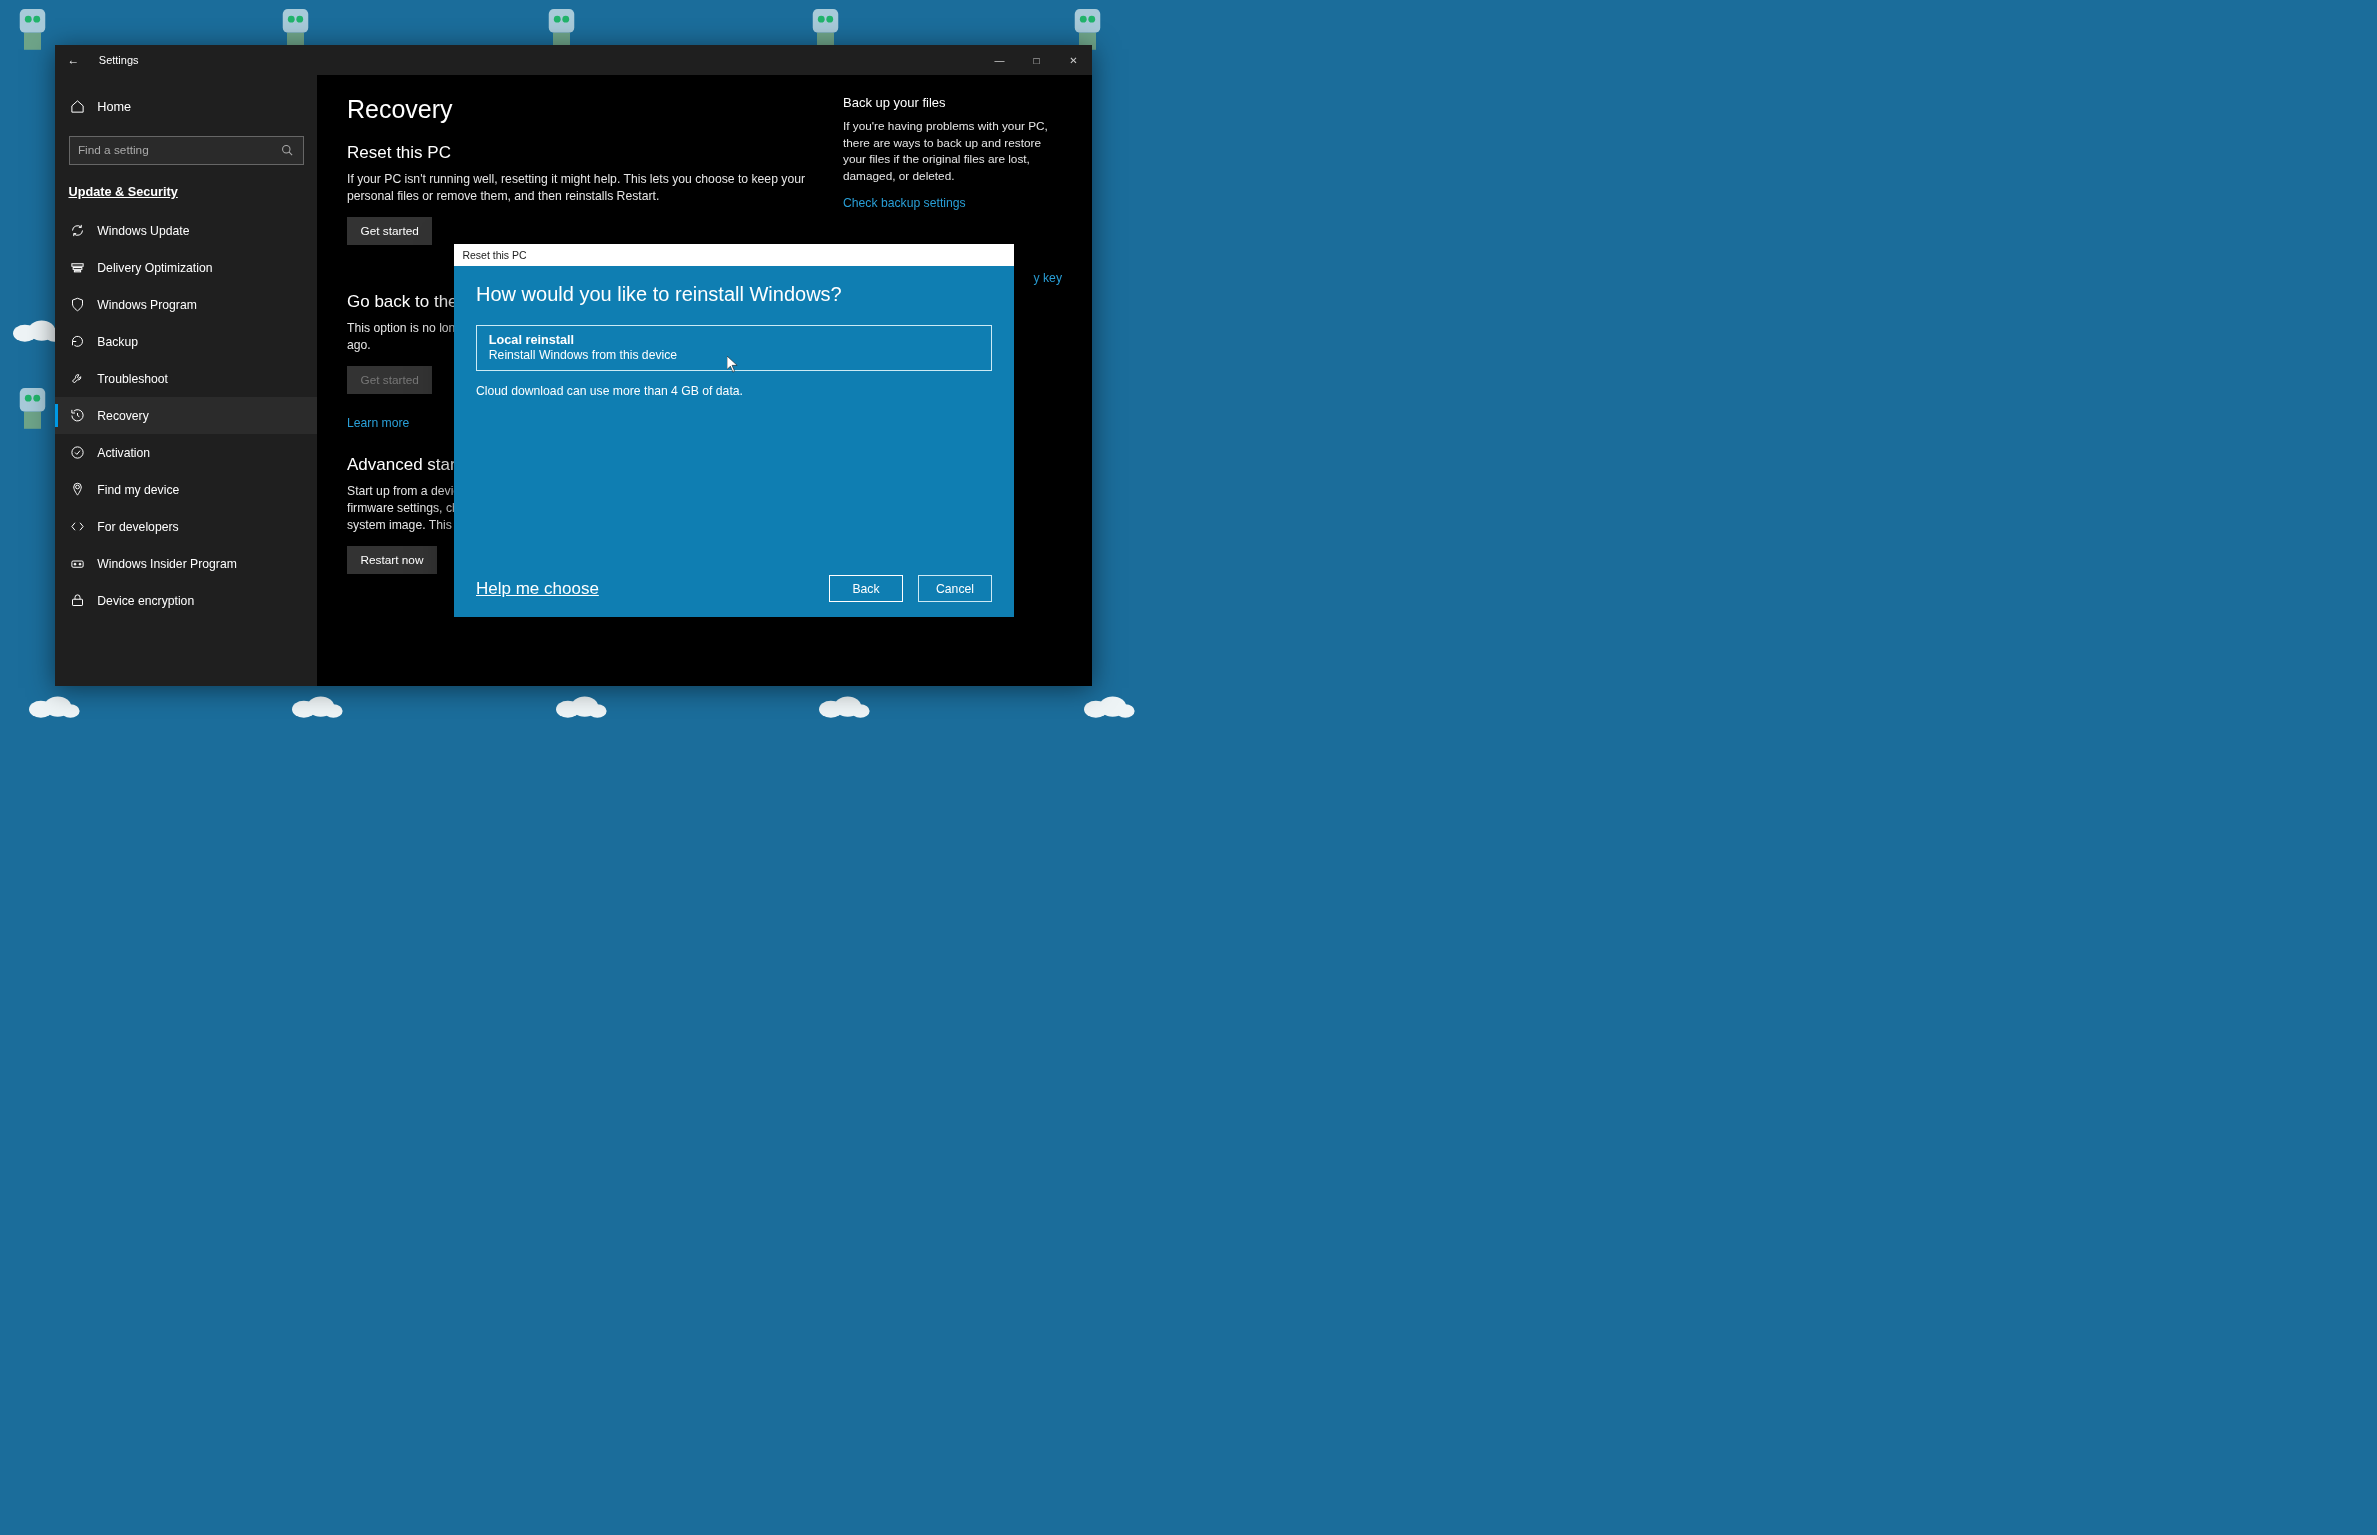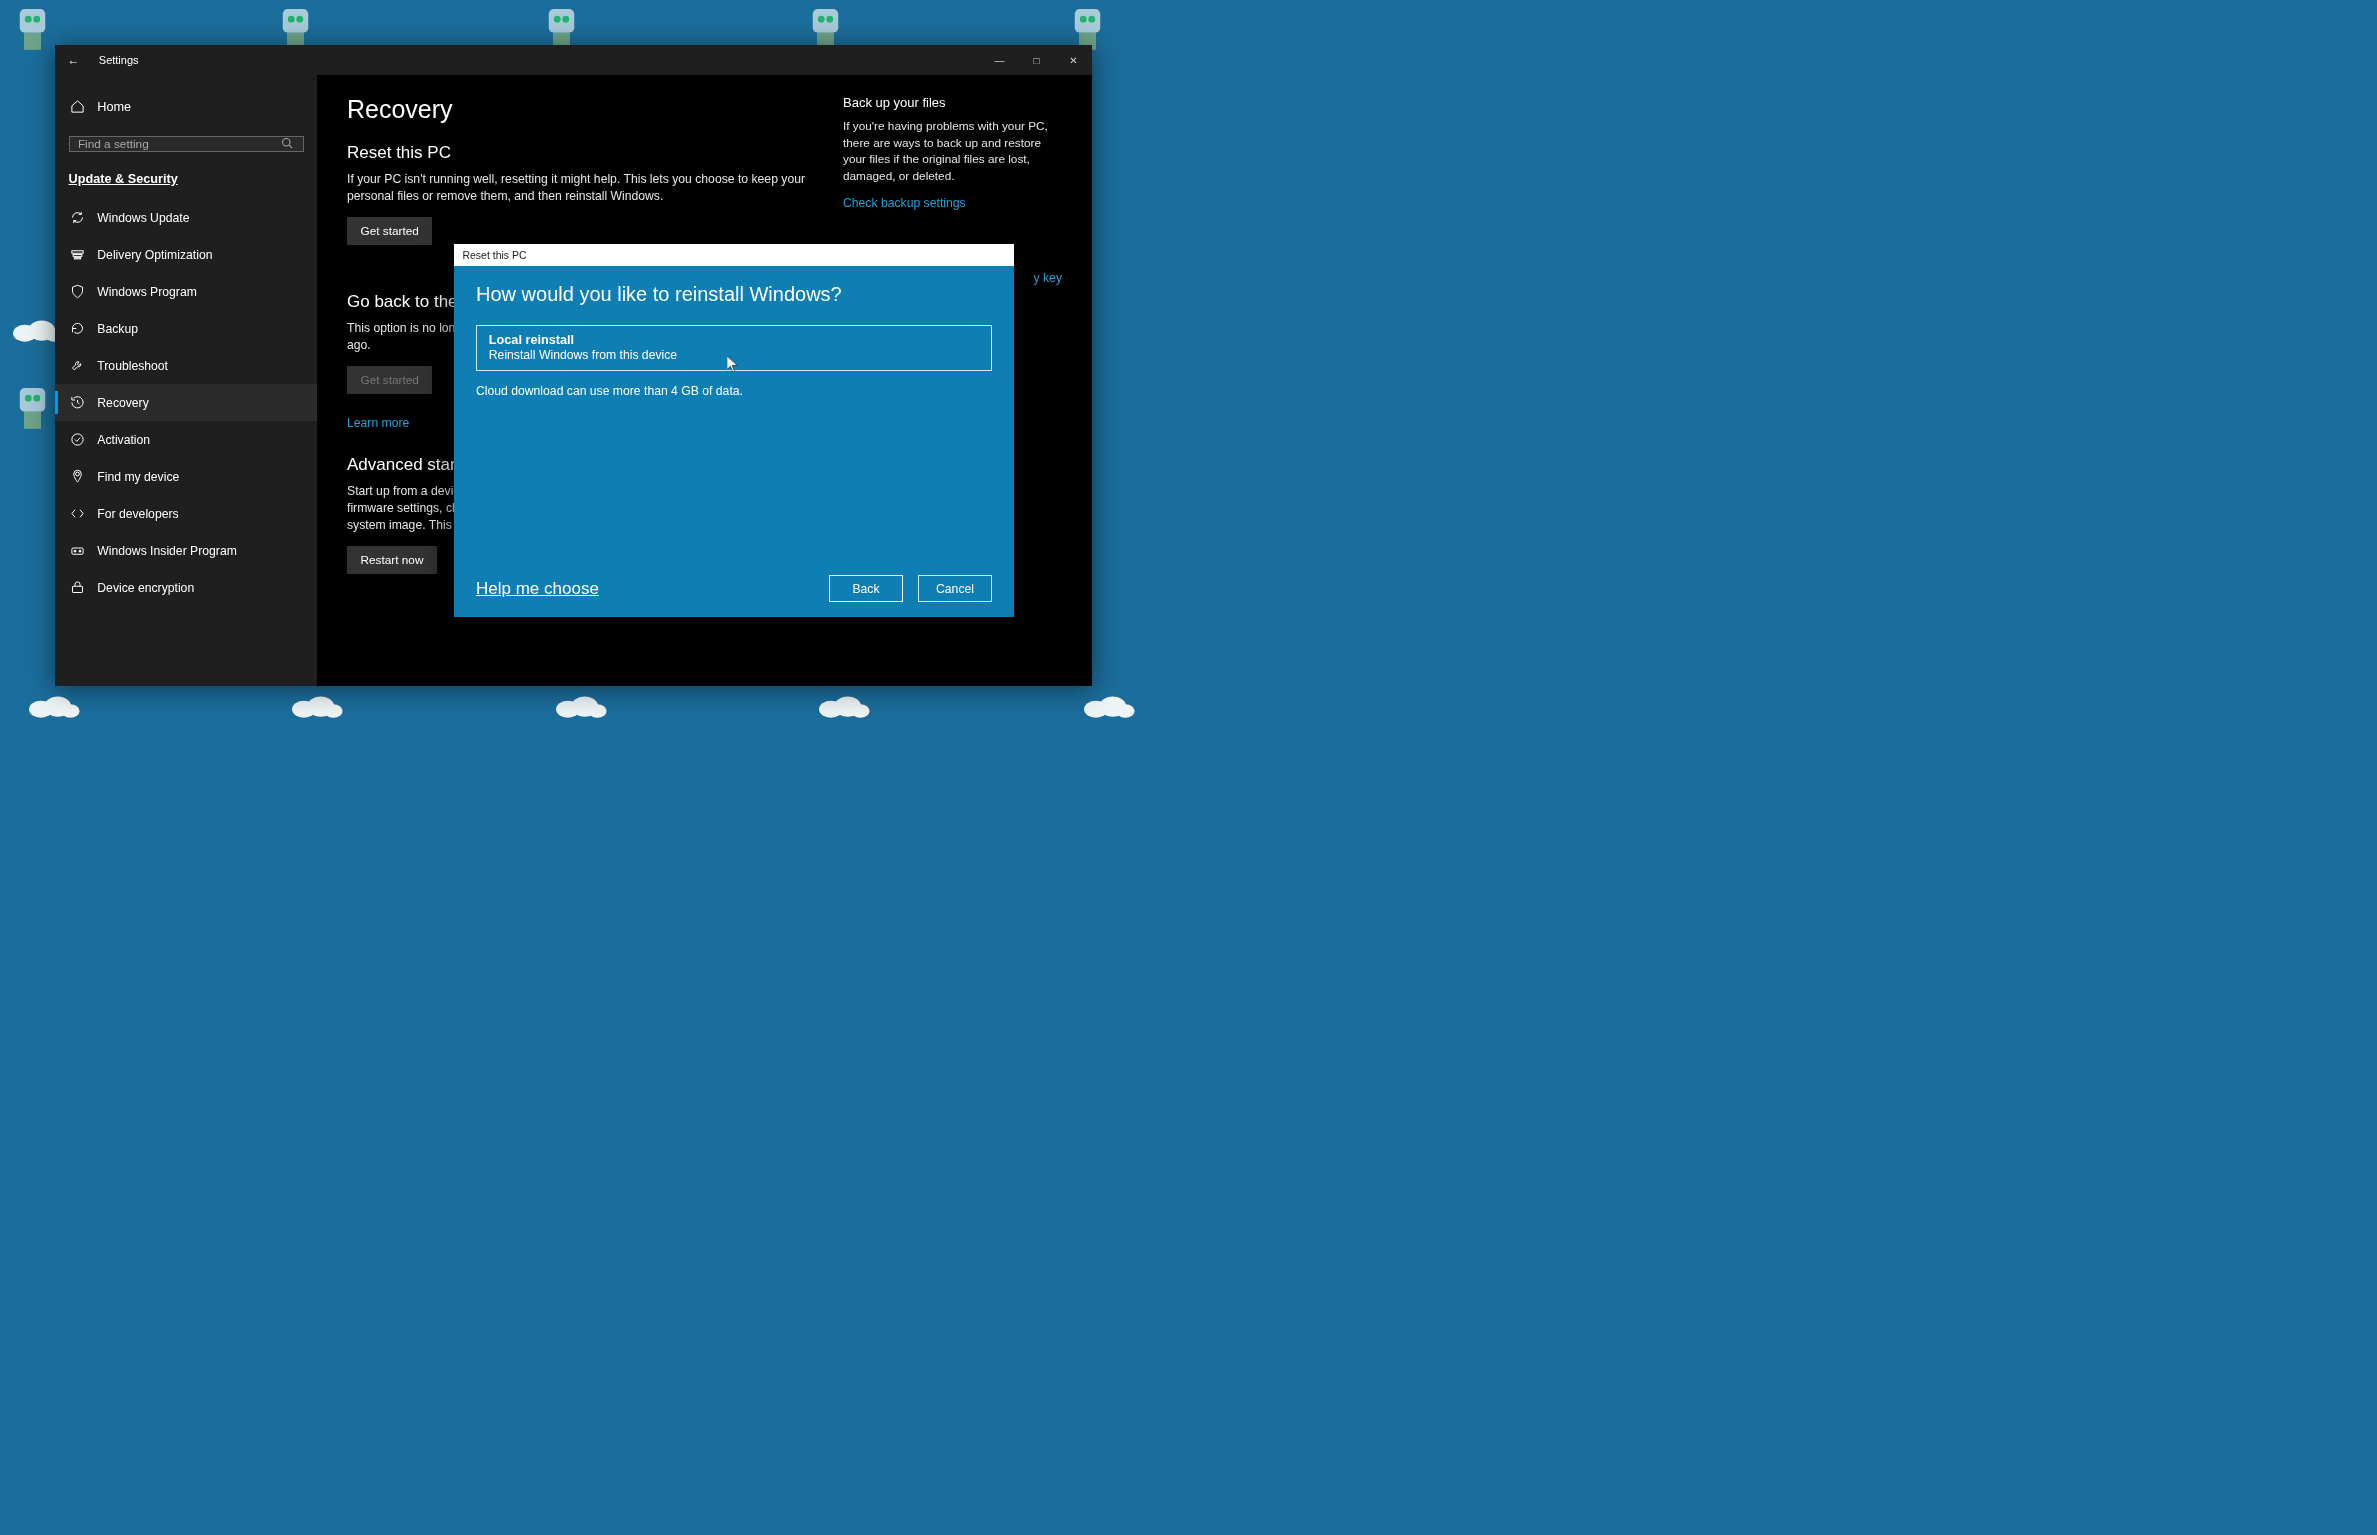--- a/index.html
+++ b/index.html
@@ -61,21 +61,21 @@
     font-size: 12.7px;
     gap: 11.8px;
   }
   .home-row .icon { width: 17px; height: 17px; display: inline-flex; align-items:center; justify-content:center;}
   .search {
     margin: 11.8px 13.5px 15px 13.5px;
     display: flex;
     align-items: center;
     border: 0.8px solid #666;
     background: #2a2a2a;
-    height: 16px;
+    height: 29px;
     padding: 0 8.4px;
     color: #aaa;
     font-size: 11.8px;
     justify-content: space-between;
   }
   .section-label {
     padding: 5px 13.5px 13.5px 13.5px;
     font-size: 12.7px;
     font-weight: 600;
     text-decoration: underline;
@@ -414,21 +414,21 @@
           </span>
         <span>Device encryption</span>
       </div>
     </div>
 
     <div class="content">
       <div class="main-col">
         <h1 class="page-title">Recovery</h1>
 
         <h2 class="section">Reset this PC</h2>
-        <p class="para">If your PC isn't running well, resetting it might help. This lets you choose to keep your personal files or remove them, and then reinstall Windows.</p>
+        <p class="para">If your PC isn't running well, resetting it might help. This lets you choose to keep your personal files or remove them, and then reinstalls Restart.</p>
         <button class="btn">Get started</button>
 
         <h2 class="section" style="margin-top:39px;">Go back to the p</h2>
         <p class="para">This option is no longer available because your PC was updated more than 10 days ago.</p>
         <button class="btn disabled">Get started</button>
         <div class="link" style="margin-top:13.5px;">Learn more</div>
 
         <h2 class="section" style="margin-top:25px;">Advanced startu</h2>
         <p class="para">Start up from a device or disc (such as a USB drive or DVD), change your PC's firmware settings, change Windows startup settings, or restore Windows from a system image. This will restart your PC.</p>
         <button class="btn">Restart now</button>

